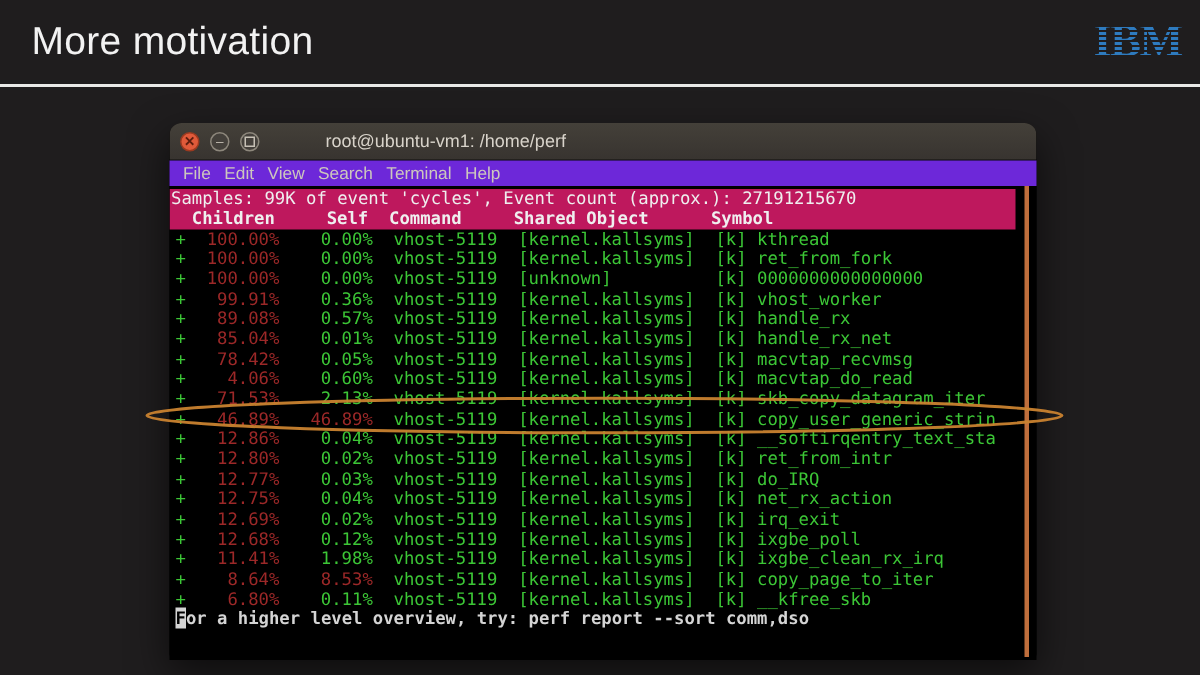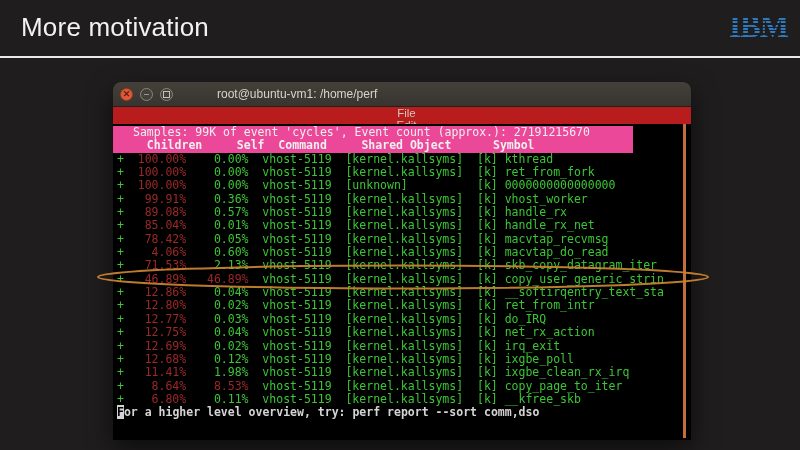--- a/index.html
+++ b/index.html
@@ -39,32 +39,32 @@
     border-bottom:1px solid #23211e;
   }
   .winbtn{width:13px;height:13px;border-radius:50%;margin-left:7px;
     display:flex;align-items:center;justify-content:center;
     font-size:9px;line-height:9px;box-sizing:border-box;}
   .btn-close{background:#e05a3a;border:1px solid #9c3a20;color:#5c1d0e;font-weight:bold;}
   .btn-min,.btn-max{background:#44403b;border:1px solid #8d877c;color:#c7c1b6;}
   .btn-max .sq{width:5px;height:5px;border:1px solid #c7c1b6;}
   .titlebar-text{color:#d8d3ca;font-size:12px;margin-left:44px;}
   .menubar{
-    height:17px;background:#b91c1c;display:flex;align-items:center;
-    font-size:11.5px;color:#cdc7bd;flex-direction:column;
+    height:17px;background:#6d28d9;display:flex;align-items:center;
+    font-size:11.5px;color:#cdc7bd;
   }
   .menu-item{margin-left:9px;}
   
   .content{
     position:relative;height:314px;background:#000;
     font-family:"DejaVu Sans Mono", monospace;
     font-size:11.5px;line-height:13.35px;
     padding-top:2px;overflow:hidden;
   }
-  .bluehead{background:#ec4899;color:#efefef;width:520px;padding-left:20px;box-sizing:border-box;}
+  .bluehead{background:#be185d;color:#efefef;width:564px;padding-left:1px;box-sizing:border-box;}
   .line{white-space:pre;padding-left:4px;}
   .bluehead .line{padding-left:0;}
   .col{display:inline-block;vertical-align:top;white-space:pre;}
   .c-plus{width:2ch;color:#3cc636;}
   .c-children{width:8ch;text-align:right;}
   .g3{width:3ch;}
   .g2{width:2ch;}
   .c-self{width:6ch;text-align:right;}
   .c-cmd{width:12ch;color:#3cc636;}
   .c-dso{width:19ch;color:#3cc636;}

